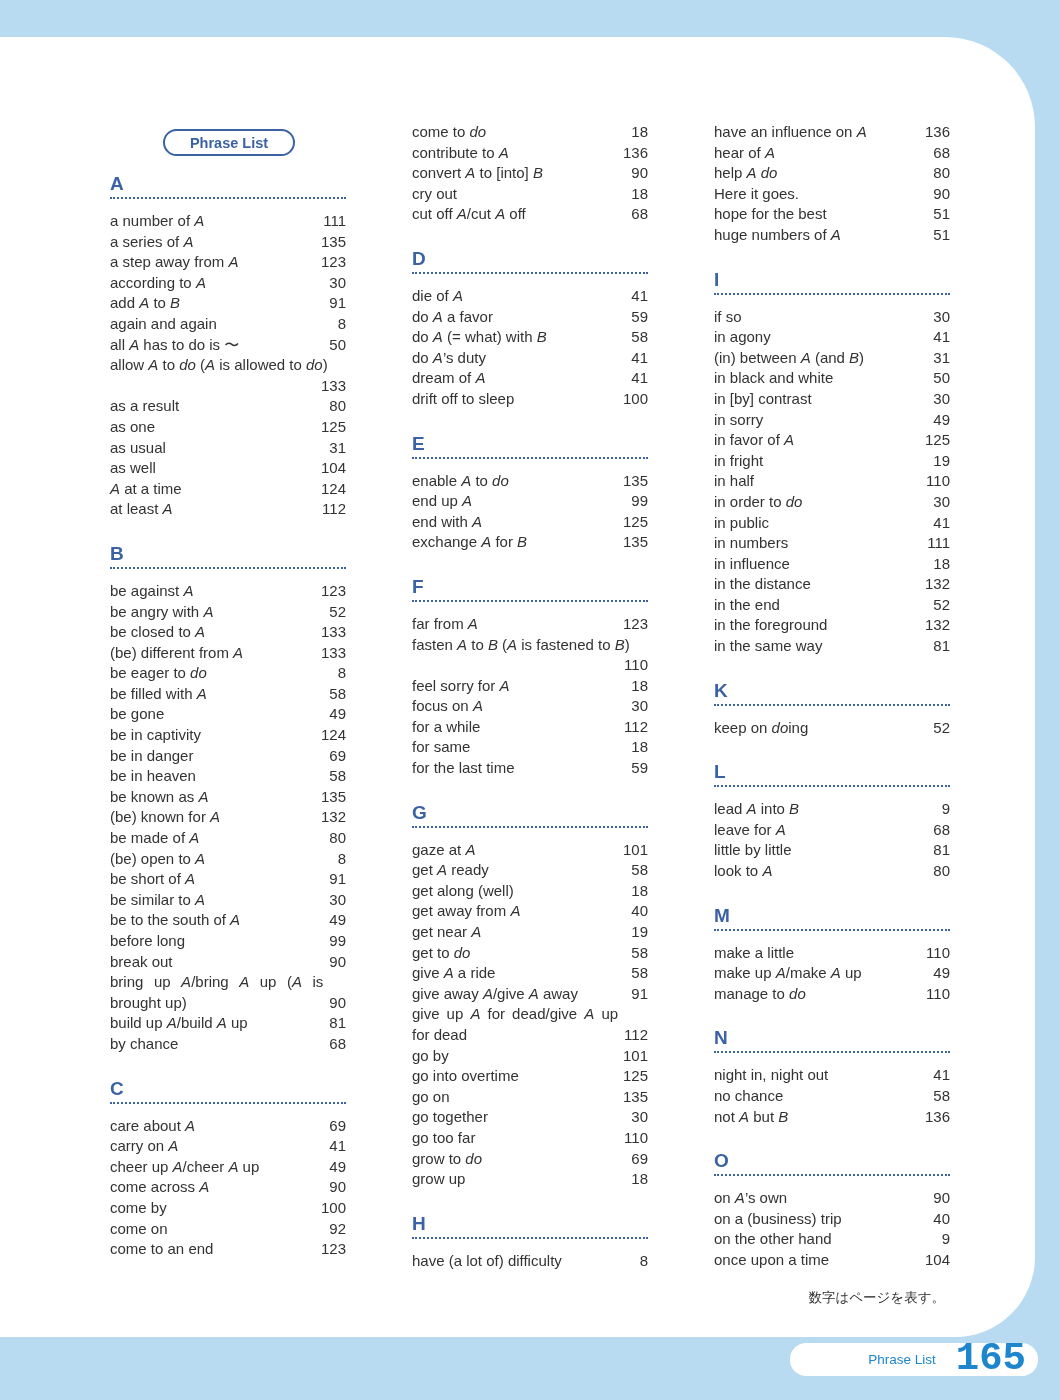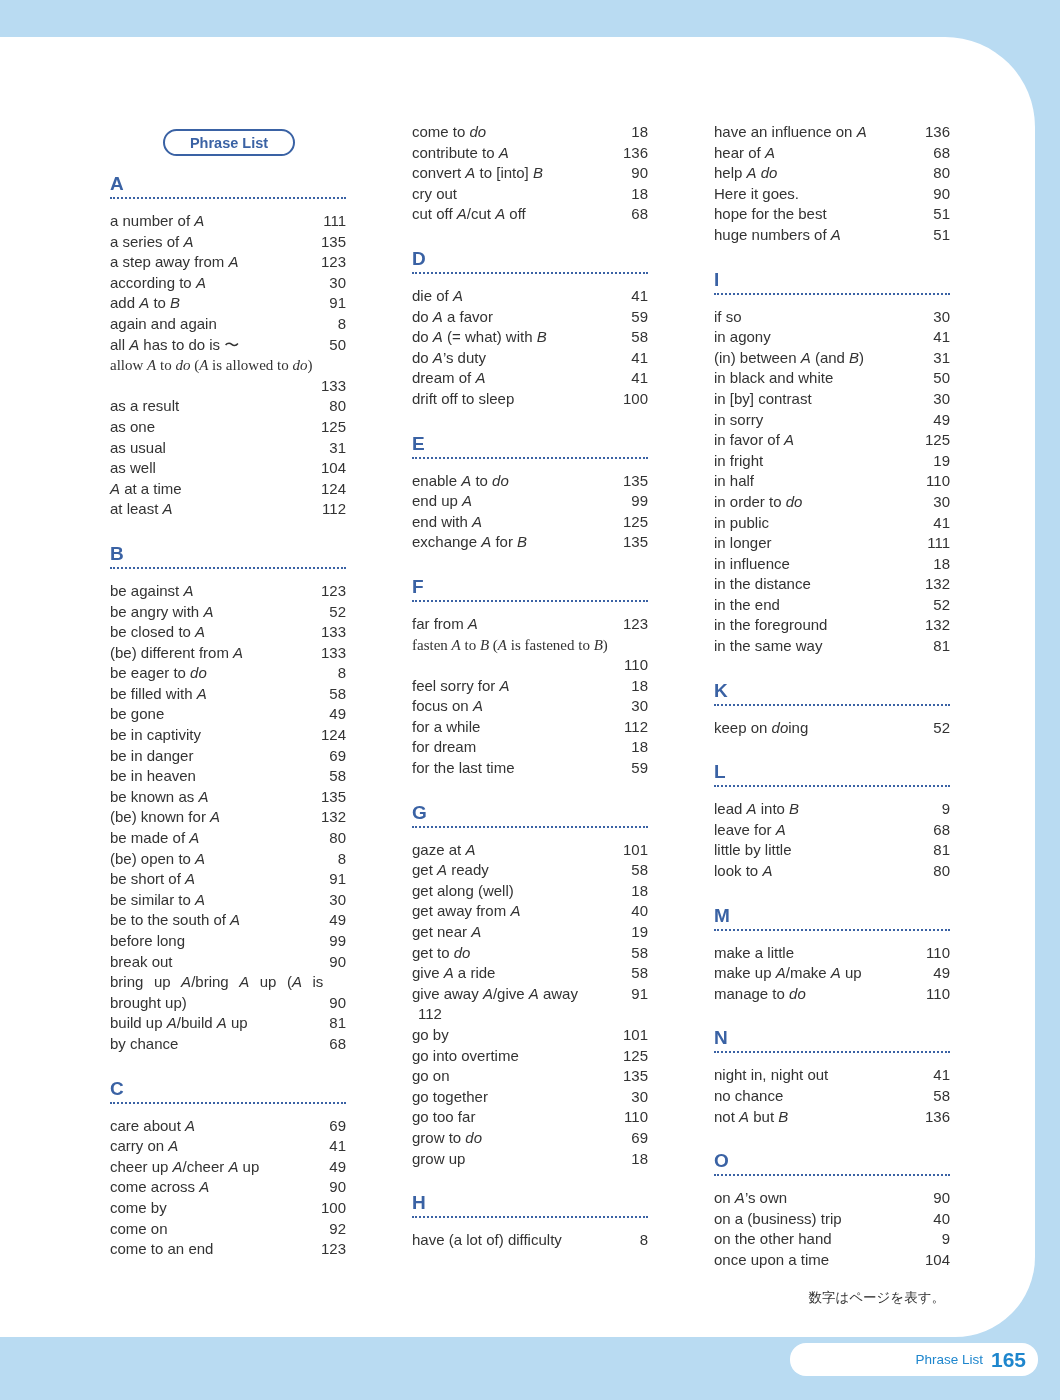--- a/index.html
+++ b/index.html
@@ -44,36 +44,36 @@
     font-size:19px;font-weight:bold;color:var(--accent);line-height:20px;
   }
   .entry{
     display:flex;align-items:flex-end;
     font-size:15px;line-height:20.6px;
   }
   .phrase{flex:1;text-align:justify;}
   .phrase i{font-style:italic;}
   .num{margin-left:6px;white-space:nowrap;text-align:right;}
   .entry.numline{display:block;}
-  .entry.numline .phrase{display:block;white-space:nowrap;font-family:Liberation Serif, serif;}
+  .entry.numline .phrase{display:block;white-space:nowrap;}
   .entry.numline .num{display:block;margin-left:0;}
   .footer-note{
     position:absolute;right:90px;bottom:30px; 
     font-size:13.5px;color:var(--text);
     font-family:"Liberation Sans","DejaVu Sans",sans-serif;
     text-align:center;
   }
   .footer-bar{
     position:absolute;right:22px;top:1343px;
     width:248px;height:33px;background:#ffffff;border-radius:16px;
     display:flex;align-items:center;justify-content:flex-end;
     padding-right:12px;
   }
   .footer-label{color:var(--footer-blue);font-size:13.5px;}
-  .footer-page{color:var(--footer-blue);font-size:21px;font-weight:bold;margin-left:8px;line-height:1;}
+  .footer-page{color:var(--footer-blue);font-size:39px;font-weight:bold;margin-left:20px;line-height:1;font-family:Liberation Mono, monospace;}
 </style>
 </head>
 <body>
 
 <div class="sheet">
   <div class="badge">
     <span>Phrase List</span>
   </div>
   <div class="columns" id="columns">
       <div class="col">
@@ -331,21 +331,21 @@
         </div>
         <div class="entry">
           <span class="phrase">focus on <i>A</i></span>
           <span class="num">30</span>
         </div>
         <div class="entry">
           <span class="phrase">for a while</span>
           <span class="num">112</span>
         </div>
         <div class="entry">
-          <span class="phrase">for dream</span>
+          <span class="phrase">for same</span>
           <span class="num">18</span>
         </div>
         <div class="entry">
           <span class="phrase">for the last time</span>
           <span class="num">59</span>
         </div>
         <div class="sec-head"><span class="sec-letter">G</span></div>
         <div class="entry">
           <span class="phrase">gaze at <i>A</i></span>
           <span class="num">101</span>
@@ -372,20 +372,21 @@
         </div>
         <div class="entry">
           <span class="phrase">give <i>A</i> a ride</span>
           <span class="num">58</span>
         </div>
         <div class="entry">
           <span class="phrase">give away <i>A</i>/give <i>A</i> away</span>
           <span class="num">91</span>
         </div>
         <div class="entry">
+          <span class="phrase">give up <i>A</i> for dead/give <i>A</i> up for dead</span>
           <span class="num">112</span>
         </div>
         <div class="entry">
           <span class="phrase">go by</span>
           <span class="num">101</span>
         </div>
         <div class="entry">
           <span class="phrase">go into overtime</span>
           <span class="num">125</span>
         </div>
@@ -479,21 +480,21 @@
         </div>
         <div class="entry">
           <span class="phrase">in order to <i>do</i></span>
           <span class="num">30</span>
         </div>
         <div class="entry">
           <span class="phrase">in public</span>
           <span class="num">41</span>
         </div>
         <div class="entry">
-          <span class="phrase">in longer</span>
+          <span class="phrase">in numbers</span>
           <span class="num">111</span>
         </div>
         <div class="entry">
           <span class="phrase">in influence</span>
           <span class="num">18</span>
         </div>
         <div class="entry">
           <span class="phrase">in the distance</span>
           <span class="num">132</span>
         </div>

